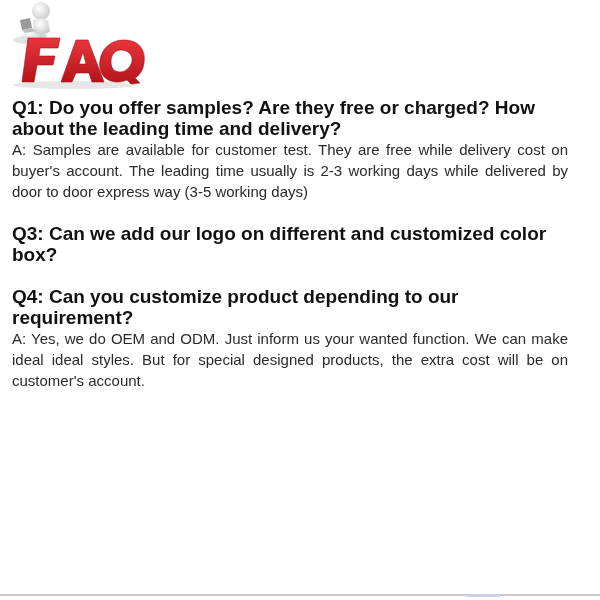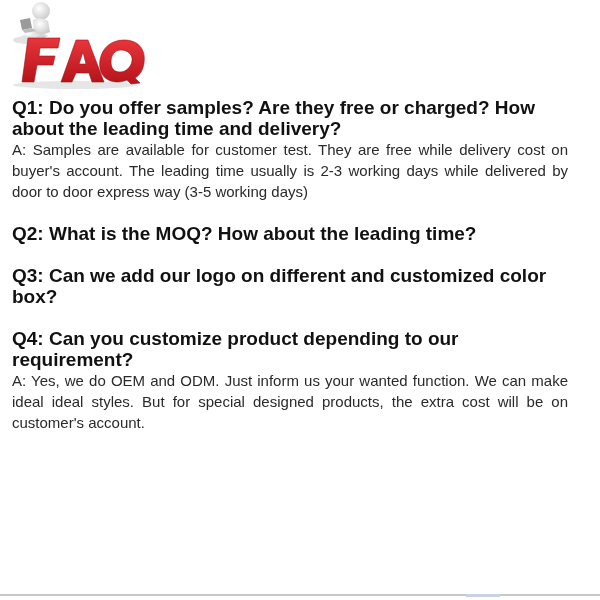--- a/index.html
+++ b/index.html
@@ -104,21 +104,20 @@
     <path d="M124 40 C139 40 146 50 144 63 C143 70 140 75 135 78 L140 83 L131 84 L127 80 C124 81 121 82 118 82 C104 82 98 72 100 60 C102 48 111 40 124 40 Z M121 50 C114 50 111 56 111 62 C111 68 114 72 120 72 C126 72 131 67 132 61 C133 55 128 50 121 50 Z" fill="url(#redg)" fill-rule="evenodd" stroke="#9e1016" stroke-width="0.6"></path>
   </svg>
 </div>
 
 <div class="content">
   <div class="qa">
     <p class="question">Q1: Do you offer samples? Are they free or charged? How about the leading time and delivery?</p>
     <p class="answer">A: Samples are available for customer test. They are free while delivery cost on buyer's account. The leading time usually is 2-3 working days while delivered by door to door express way (3-5 working days)</p>
   </div>
   <div class="qa">
-    <p class="question">Q2: What is the MOQ? How about the leading time?</p>
   </div>
   <div class="qa">
     <p class="question">Q3: Can we add our logo on different and customized color box?</p>
   </div>
   <div class="qa">
     <p class="question">Q4: Can you customize product depending to our requirement?</p>
     <p class="answer">A:   Yes, we do OEM and ODM. Just inform us your wanted function. We can make ideal ideal styles. But for special designed products, the extra cost will be on customer's account.</p>
   </div>
 </div>
 

